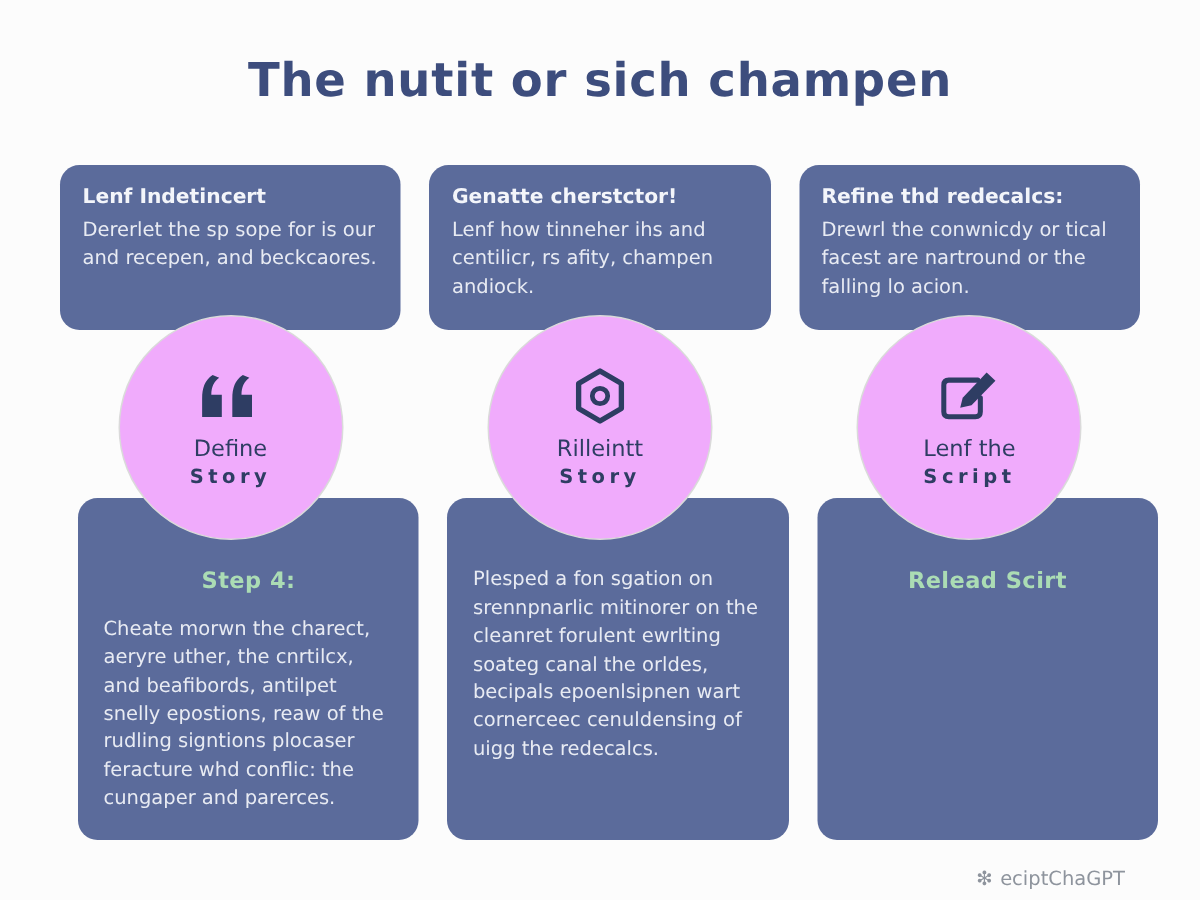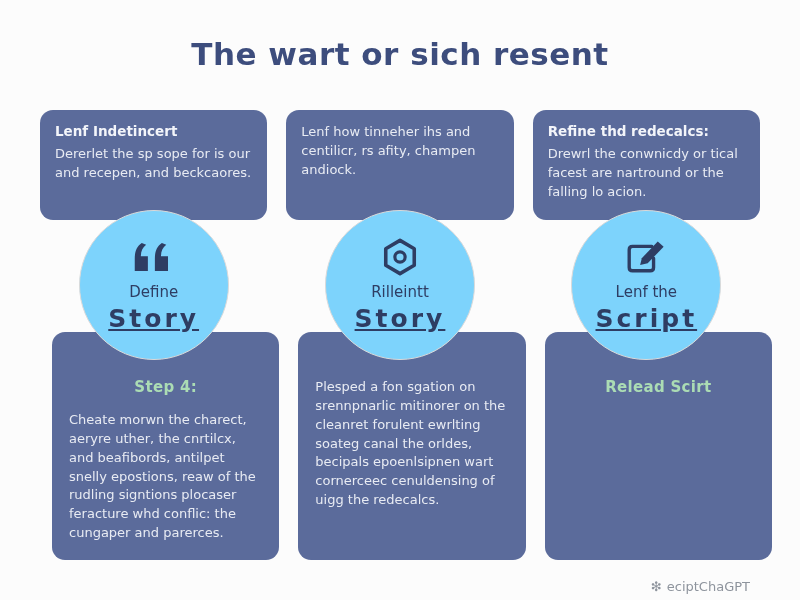--- a/index.html
+++ b/index.html
@@ -55,41 +55,40 @@
   .card-body {
     font-size: 13px;
     line-height: 1.45;
   }
   .circle {
     position: relative;
     z-index: 2;
     width: 150px;
     height: 150px;
     border-radius: 50%;
-    background: #7dd3fc;
+    background: #f0abfc;
     border: 1px solid #dadada;
     margin: -10px 0 -28px;
     display: flex;
     flex-direction: column;
     align-items: center;
     justify-content: center;
     gap: 3px;
   }
   .circle .icon { height: 38px; display: flex; align-items: center; justify-content: center; margin-bottom: 4px; }
   .circle .line1 {
     font-size: 15px;
     color: #2e3d63;
     font-weight: 500;
   }
   .circle .line2 {
-    font-size: 25px;
+    font-size: 13px;
     color: #2e3d63;
     font-weight: bold;
     letter-spacing: 3px;
-    text-decoration: underline;
   }
   .bottom-card {
     height: 228px;
     padding: 46px 17px 14px;
     margin-left: 24px;
   }
   .step {
     text-align: center;
     font-weight: bold;
     font-size: 15px;
@@ -107,21 +106,21 @@
     align-items: center;
     gap: 5px;
   }
   .watermark .logo { font-size: 13px; color: #8e949d; }
 </style>
 </head>
 <body>
 
 <div class="page">
 
-  <h1 class="title">The wart or sich resent</h1>
+  <h1 class="title">The nutit or sich champen</h1>
 
   <div class="columns">
 
     <div class="column">
       <div class="card top-card">
         <div class="card-heading">Lenf Indetincert</div>
         <div class="card-body">Dererlet the sp sope for is our and recepen, and beckcaores.</div>
       </div>
       <div class="circle">
         <span class="icon">
@@ -134,20 +133,21 @@
         <span class="line2">Story</span>
       </div>
       <div class="card bottom-card">
         <div class="step">Step 4:</div>
         <div class="card-body">Cheate morwn the charect, aeryre uther, the cnrtilcx, and beafibords, antilpet snelly epostions, reaw of the rudling signtions plocaser feracture whd conflic: the cungaper and parerces.</div>
       </div>
     </div>
 
     <div class="column">
       <div class="card top-card">
+        <div class="card-heading">Genatte cherstctor!</div>
         <div class="card-body">Lenf how tinneher ihs and centilicr, rs afity, champen andiock.</div>
       </div>
       <div class="circle">
         <span class="icon">
           <svg viewBox="0 0 48 48" width="38" height="38" aria-hidden="true">
             <path d="M24 3 L42 13.5 L42 34.5 L24 45 L6 34.5 L6 13.5 Z" fill="none" stroke="#2e3d63" stroke-width="4.5" stroke-linejoin="round"></path>
             <circle cx="24" cy="24" r="6.5" fill="none" stroke="#2e3d63" stroke-width="4"></circle>
           </svg>
         </span>
         <span class="line1">Rilleintt</span>

